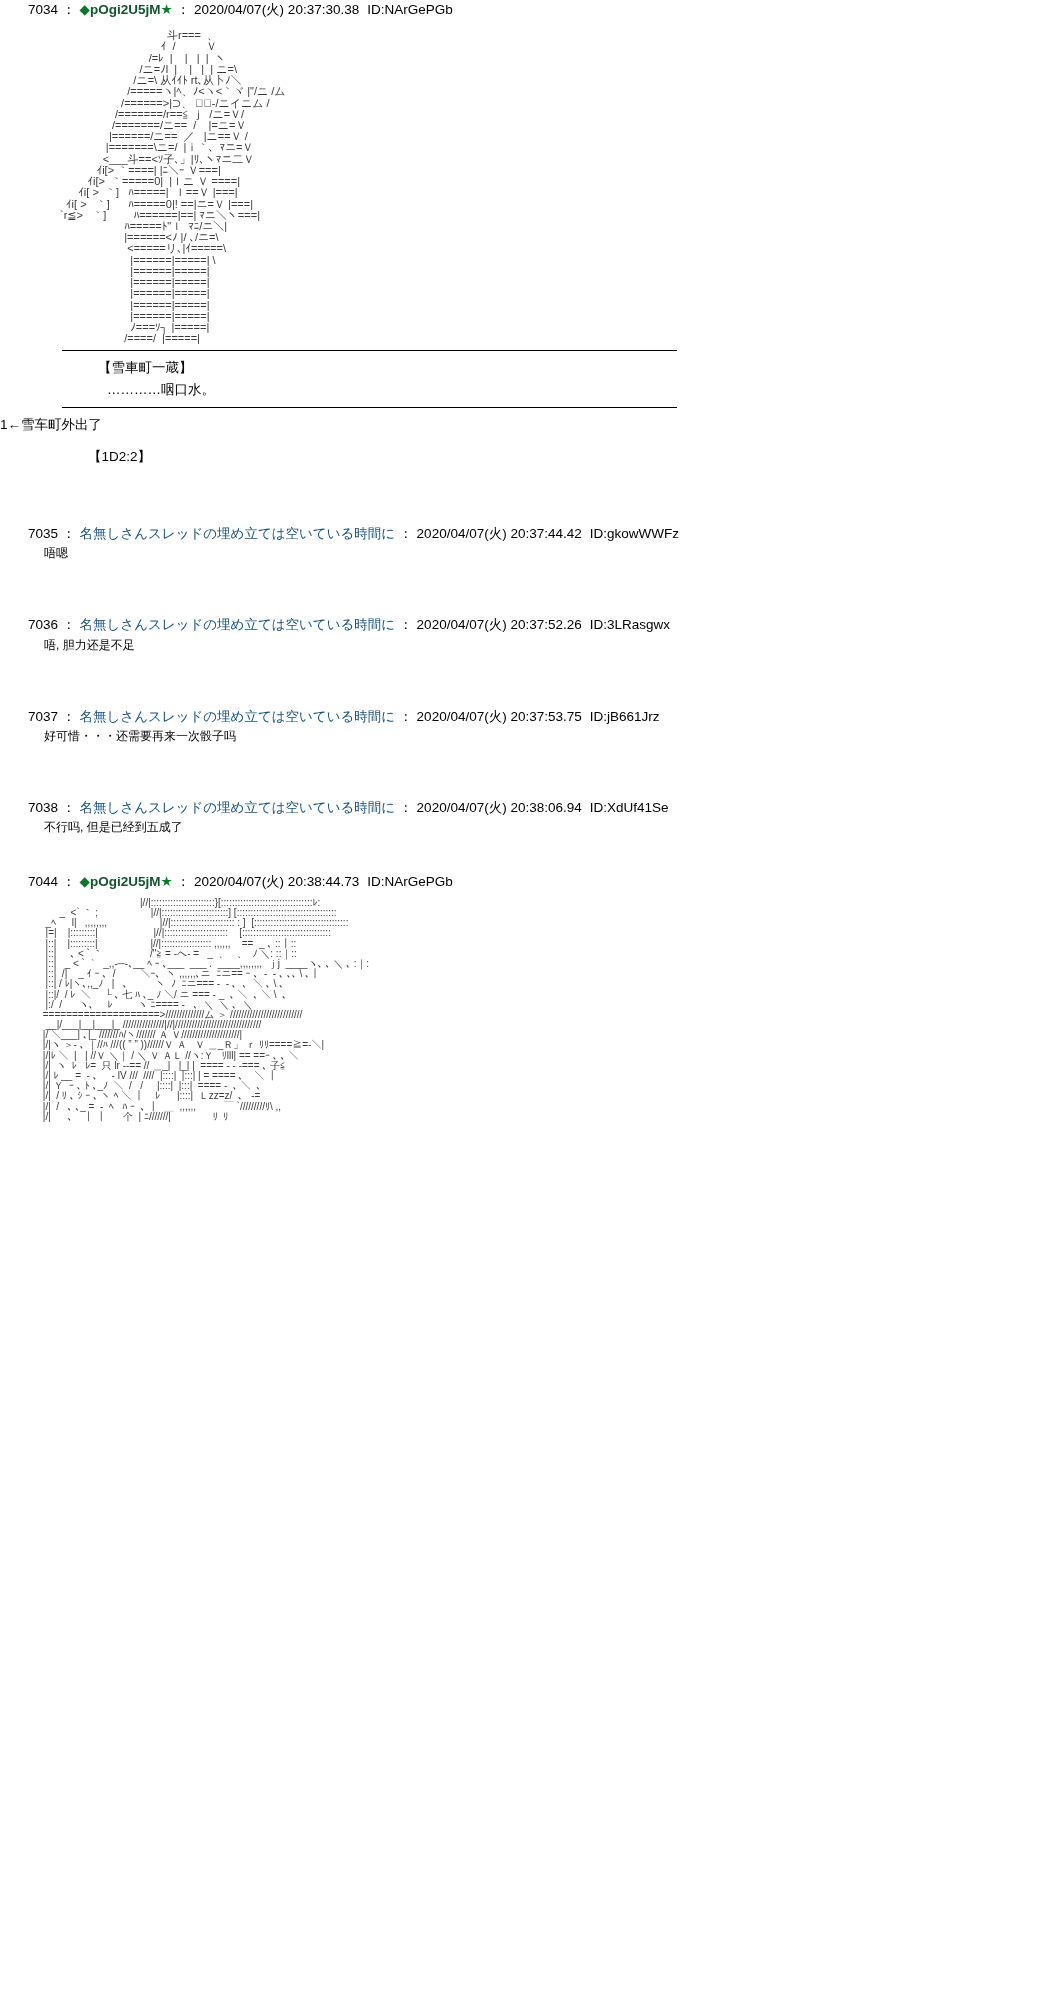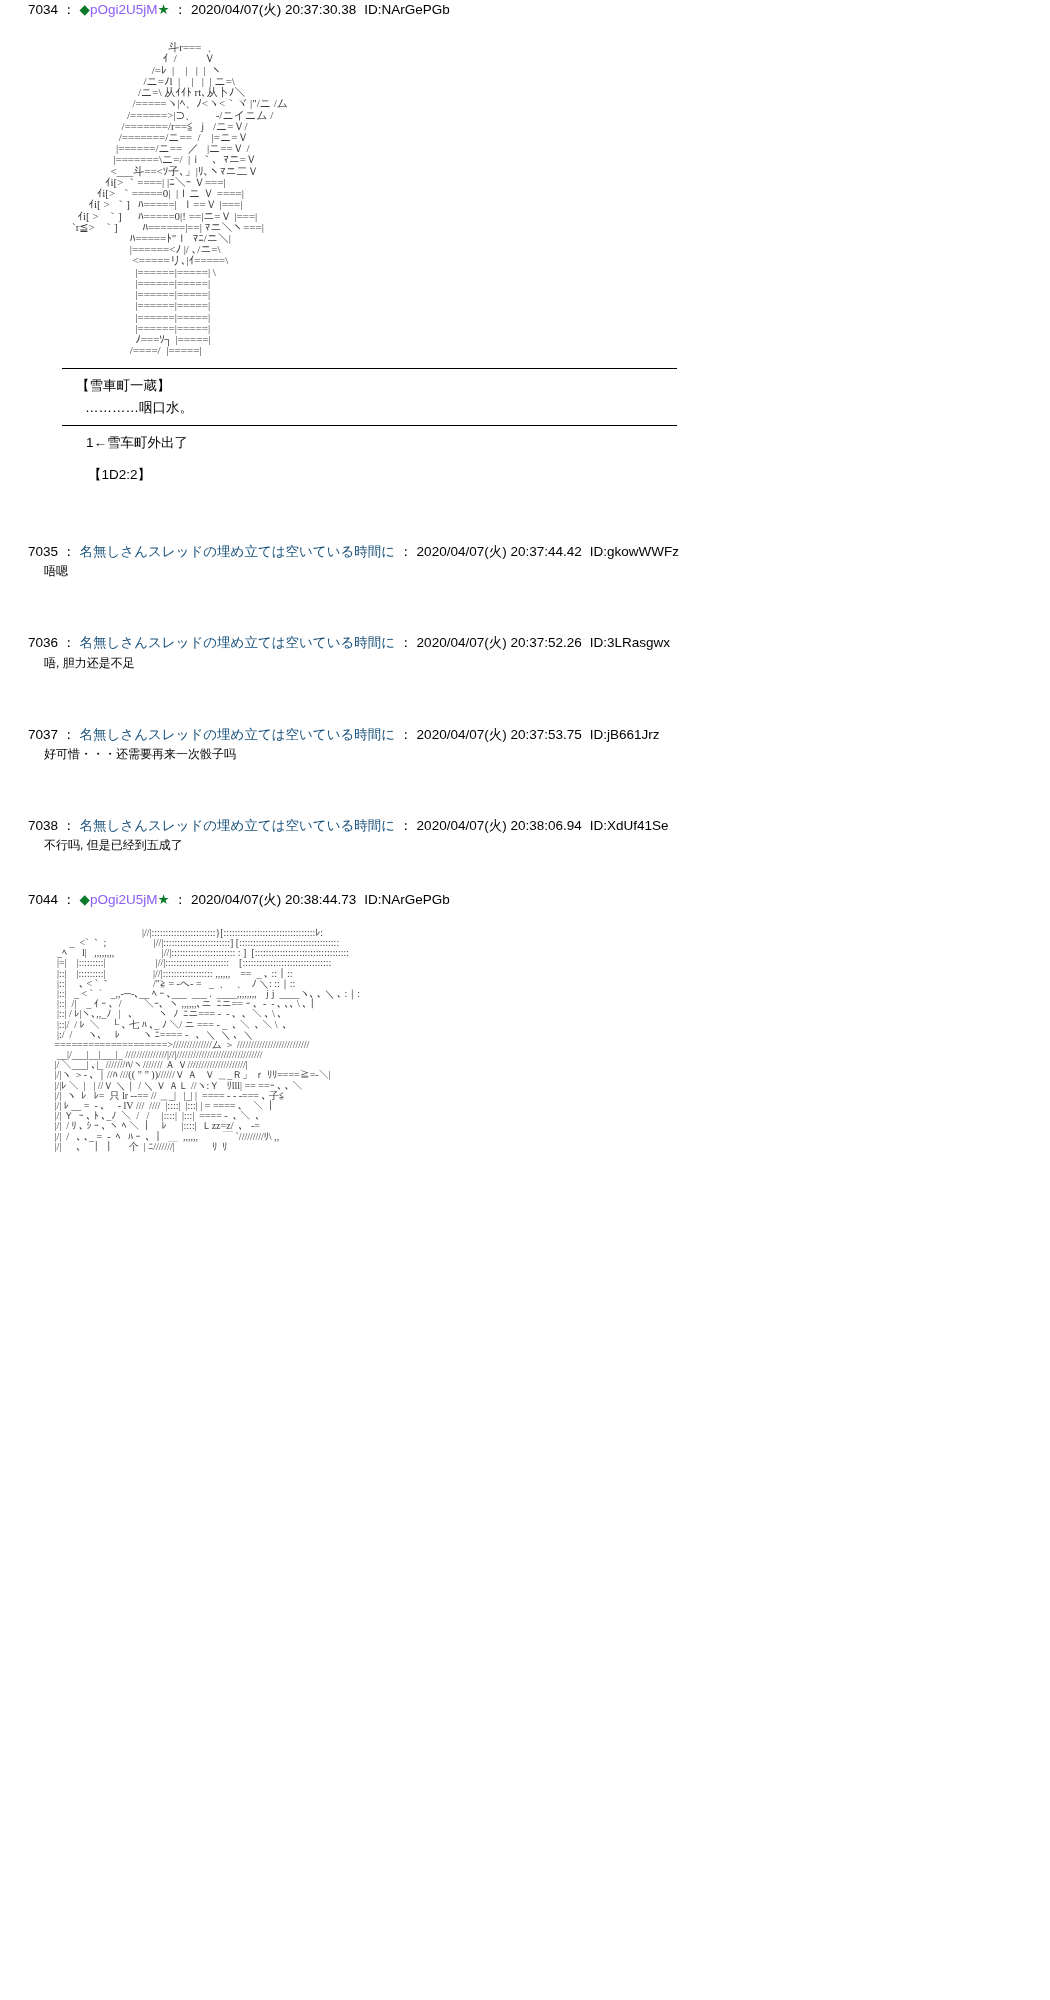--- a/index.html
+++ b/index.html
@@ -39,47 +39,47 @@
   }
   .sep {
     color: #000;
     padding: 0 4px;
   }
   .post-name-anon {
     color: #18507a;
     font-weight: normal;
   }
   .post-name-trip {
-    color: #8b5cf6;
-    font-weight: normal;
+    color: #14532d;
+    font-weight: bold;
   }
   .diamond {
     color: #0a7a2a;
     font-weight: bold;
   }
   .star {
     color: #0a7a2a;
     font-weight: bold;
     letter-spacing: 0;
   }
   .post-date {
     color: #000;
   }
   .post-id {
     color: #000;
   }
 
   
   .aa {
-    font-family: Liberation Serif, serif;
+    font-family: Liberation Sans, sans-serif;
     white-space: pre;
     color: #3a3a3a;
     line-height: 1.02;
     letter-spacing: 0;
-    margin: 12px;
+    margin: 0;
   }
   .aa-main {
     font-size: 11px;
     padding-left: 60px;
     padding-top: 10px;
   }
   .aa-bottom {
     font-size: 10px;
     padding-left: 40px;
     padding-top: 6px;
@@ -88,34 +88,33 @@
 
   .hr-line {
     border: none;
     border-top: 1px solid #000;
     margin: 6px 0 6px 0;
     width: 615px;
     margin-left: 62px;
   }
 
   .speaker-block {
-    padding-left: 76px;
+    padding-left: 98px;
     font-size: 13.5px;
     line-height: 1.6;
   }
   .speaker-name {
     color: #000;
   }
   .speaker-line {
     color: #000;
     margin-left: 9px;
   }
 
   .choice-block {
-    padding-left: 86px;
     font-size: 13.5px;
     line-height: 1.65;
   }
   .choice-1 { color: #000000; }
   .choice-2 { color: #e8483f; }
 
   .dice {
     padding-left: 76px;
     padding-top: 12px;
     font-size: 13.5px;

